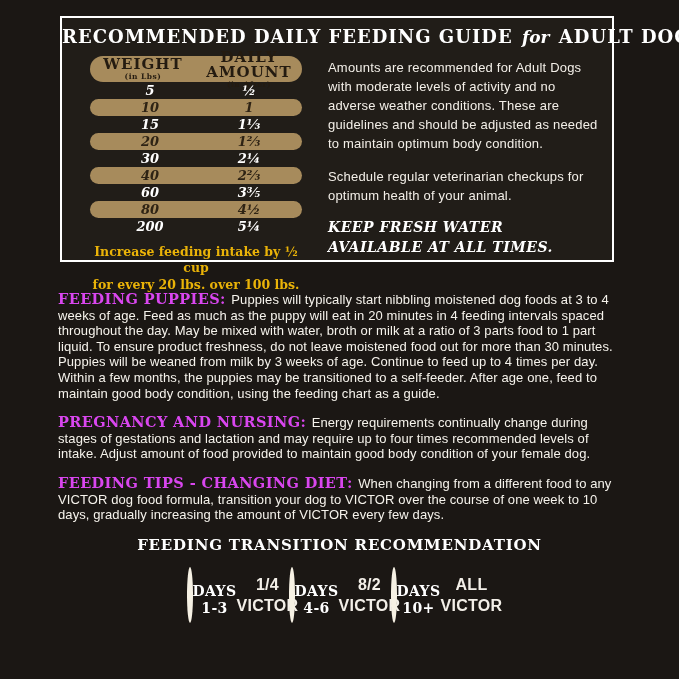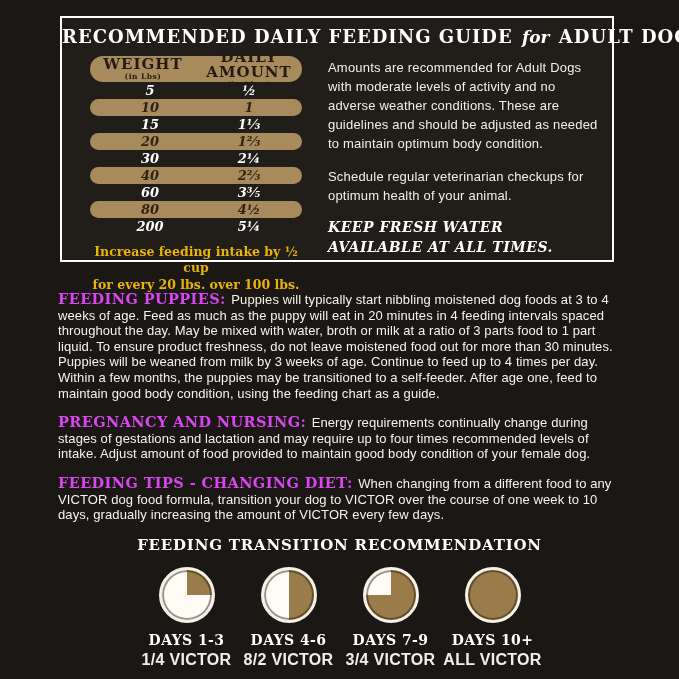--- a/index.html
+++ b/index.html
@@ -64,21 +64,21 @@
     font-family:"DejaVu Serif","Liberation Serif",serif;
     font-weight:bold;font-size:14.5px;letter-spacing:.4px;color:#d946ef;
   }
   
   .transition{position:absolute;left:0;top:536px;width:679px;text-align:center;}
   .transition-heading{
     font-family:"DejaVu Serif","Liberation Serif",serif;
     font-weight:bold;font-size:15px;letter-spacing:.8px;color:#ffffff;
   }
   .steps{display:flex;justify-content:center;margin-top:13px;}
-  .step{width:102px;display:flex;flex-direction:column;align-items:center;}
+  .step{width:102px;display:flex;flex-direction:row;align-items:center;}
   .pie{
     width:50px;height:50px;border-radius:50%;
     border:3.5px solid #f6f1e4;
     box-shadow:inset 0 0 0 2px rgba(27,22,16,.45);
   }
   .days{
     margin-top:9px;
     font-family:"DejaVu Serif","Liberation Serif",serif;
     font-weight:bold;font-size:14px;letter-spacing:.4px;color:#ffffff;line-height:1.2;
   }
@@ -169,23 +169,18 @@
         <div class="pie" style="background: conic-gradient(rgb(154, 124, 74) 0deg, rgb(154, 124, 74) 90deg, rgb(253, 251, 244) 90deg, rgb(253, 251, 244) 360deg);"></div>
         <div class="days">DAYS 1-3</div>
         <div class="mix">1/4 VICTOR</div>
       </div>
       <div class="step">
         <div class="pie" style="background: conic-gradient(rgb(154, 124, 74) 0deg, rgb(154, 124, 74) 180deg, rgb(253, 251, 244) 180deg, rgb(253, 251, 244) 360deg);"></div>
         <div class="days">DAYS 4-6</div>
         <div class="mix">8/2 VICTOR</div>
       </div>
       <div class="step">
-        <div class="pie" style="background: conic-gradient(rgb(154, 124, 74) 0deg, rgb(154, 124, 74) 270deg, rgb(253, 251, 244) 270deg, rgb(253, 251, 244) 360deg);"></div>
-        <div class="days">DAYS 7-9</div>
-        <div class="mix">3/4 VICTOR</div>
-      </div>
-      <div class="step">
         <div class="pie" style="background: rgb(154, 124, 74);"></div>
         <div class="days">DAYS 10+</div>
         <div class="mix">ALL VICTOR</div>
       </div>
     </div>
 </div>
 
 </body></html>

